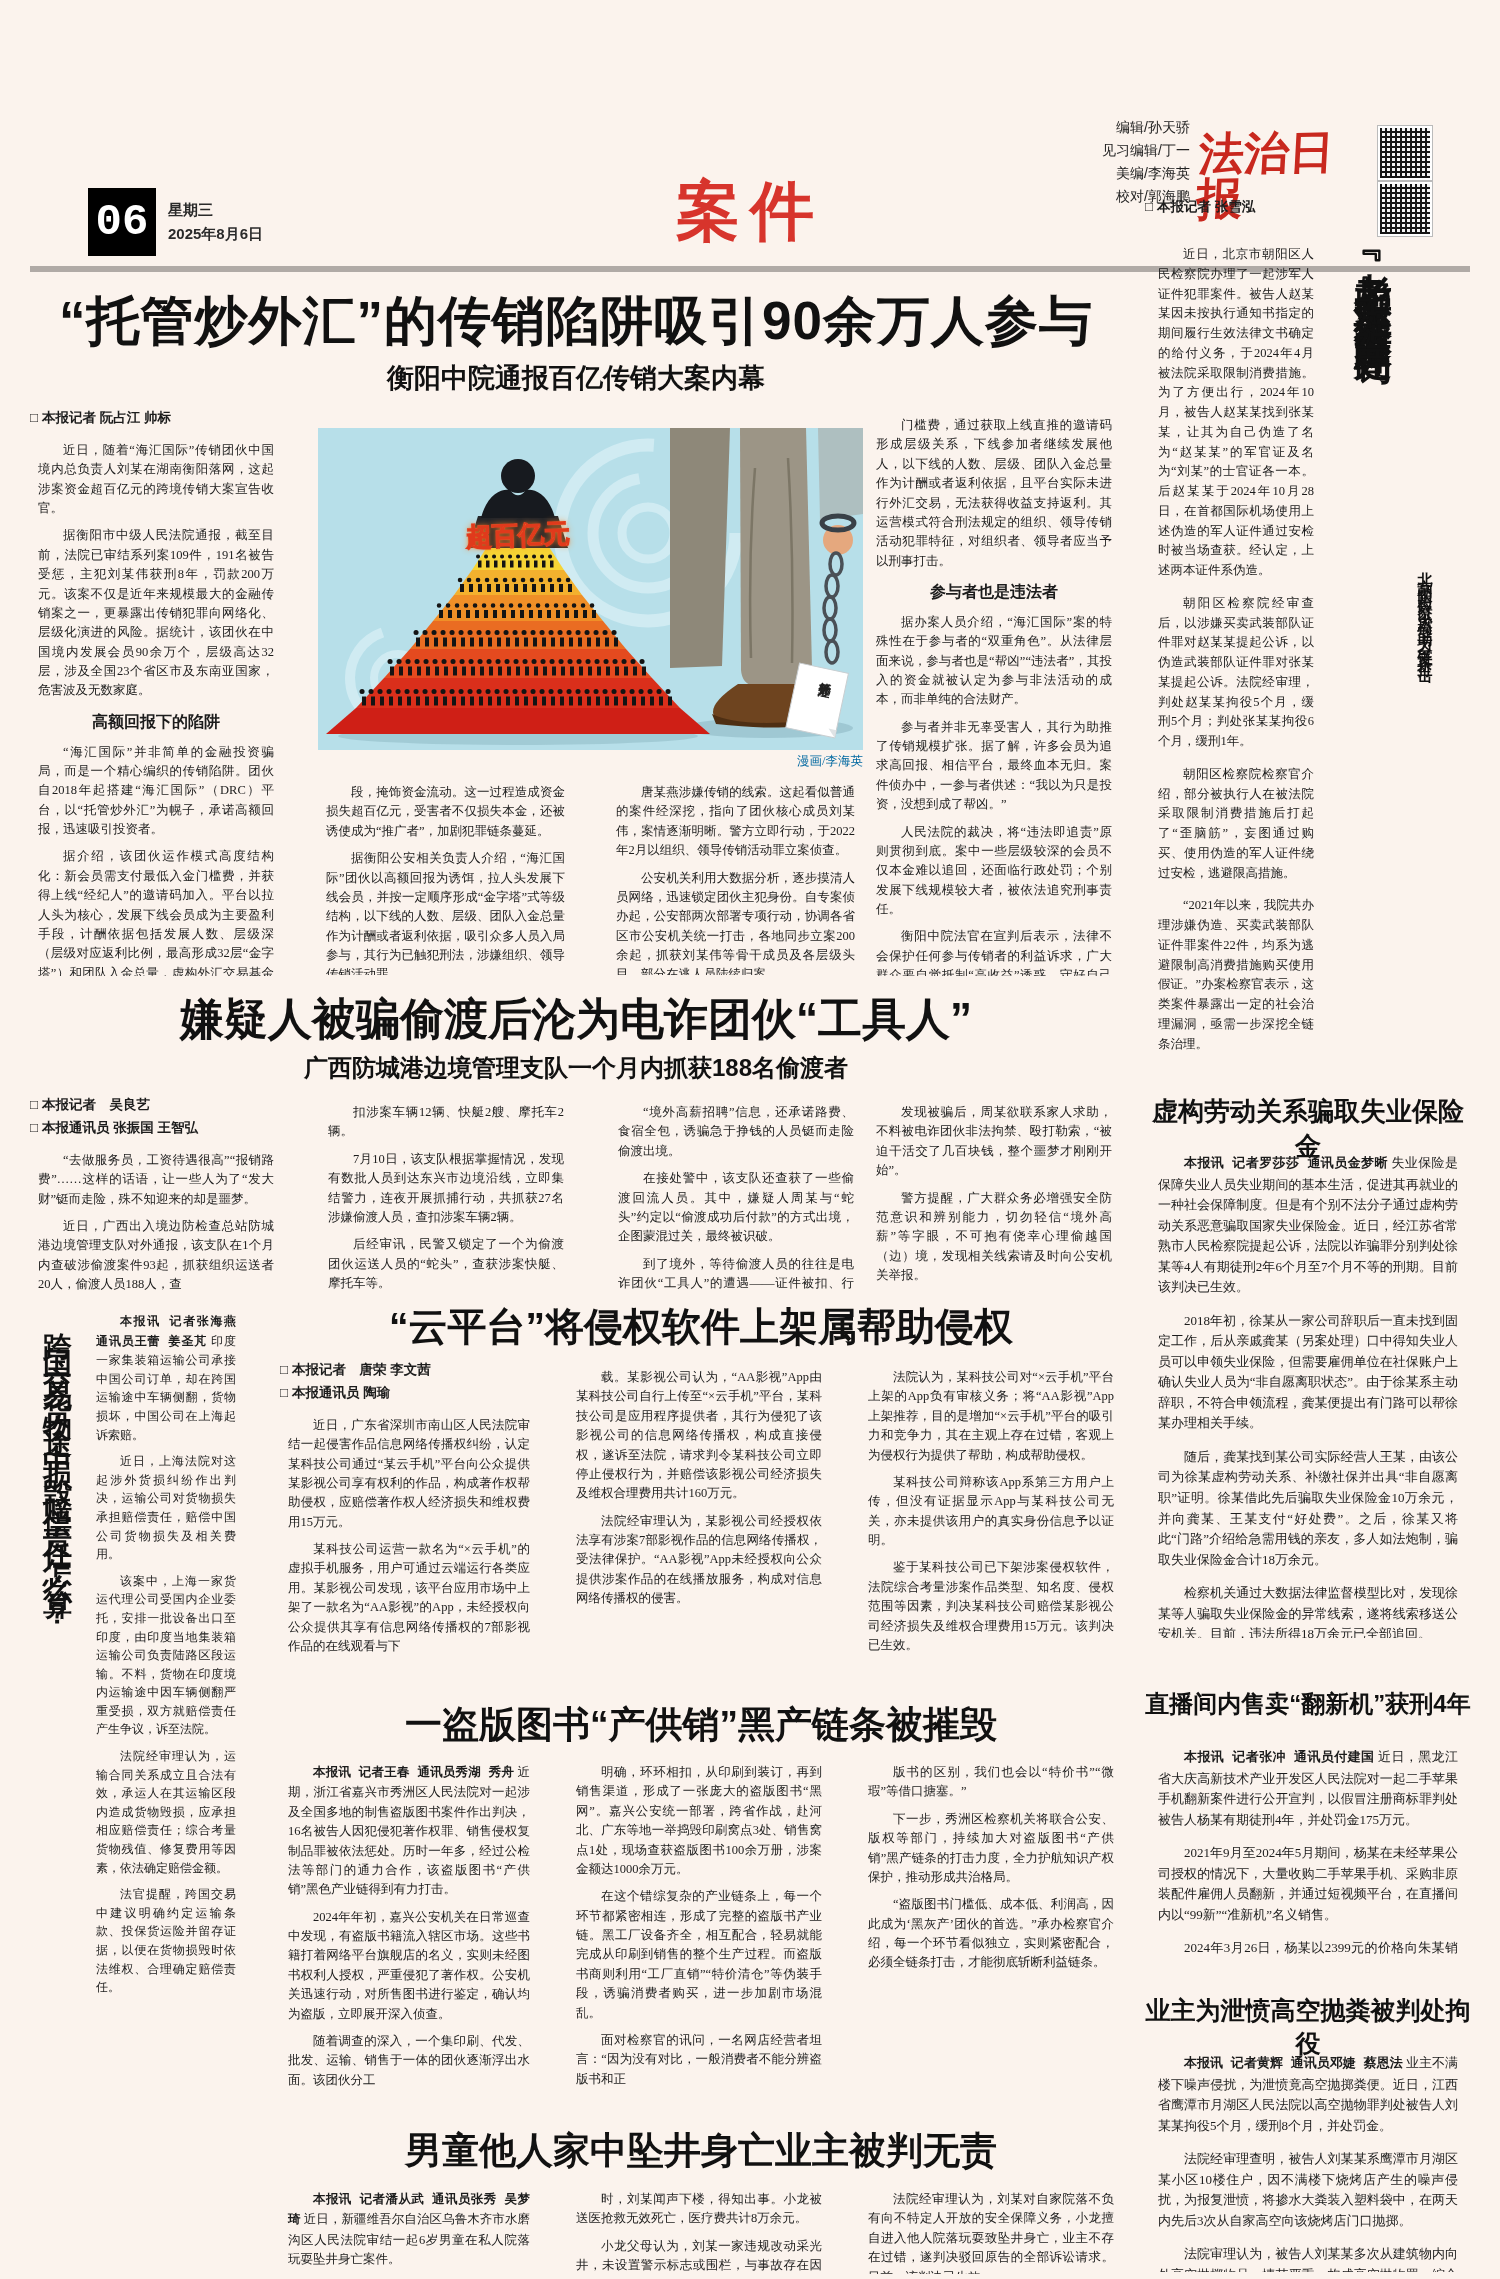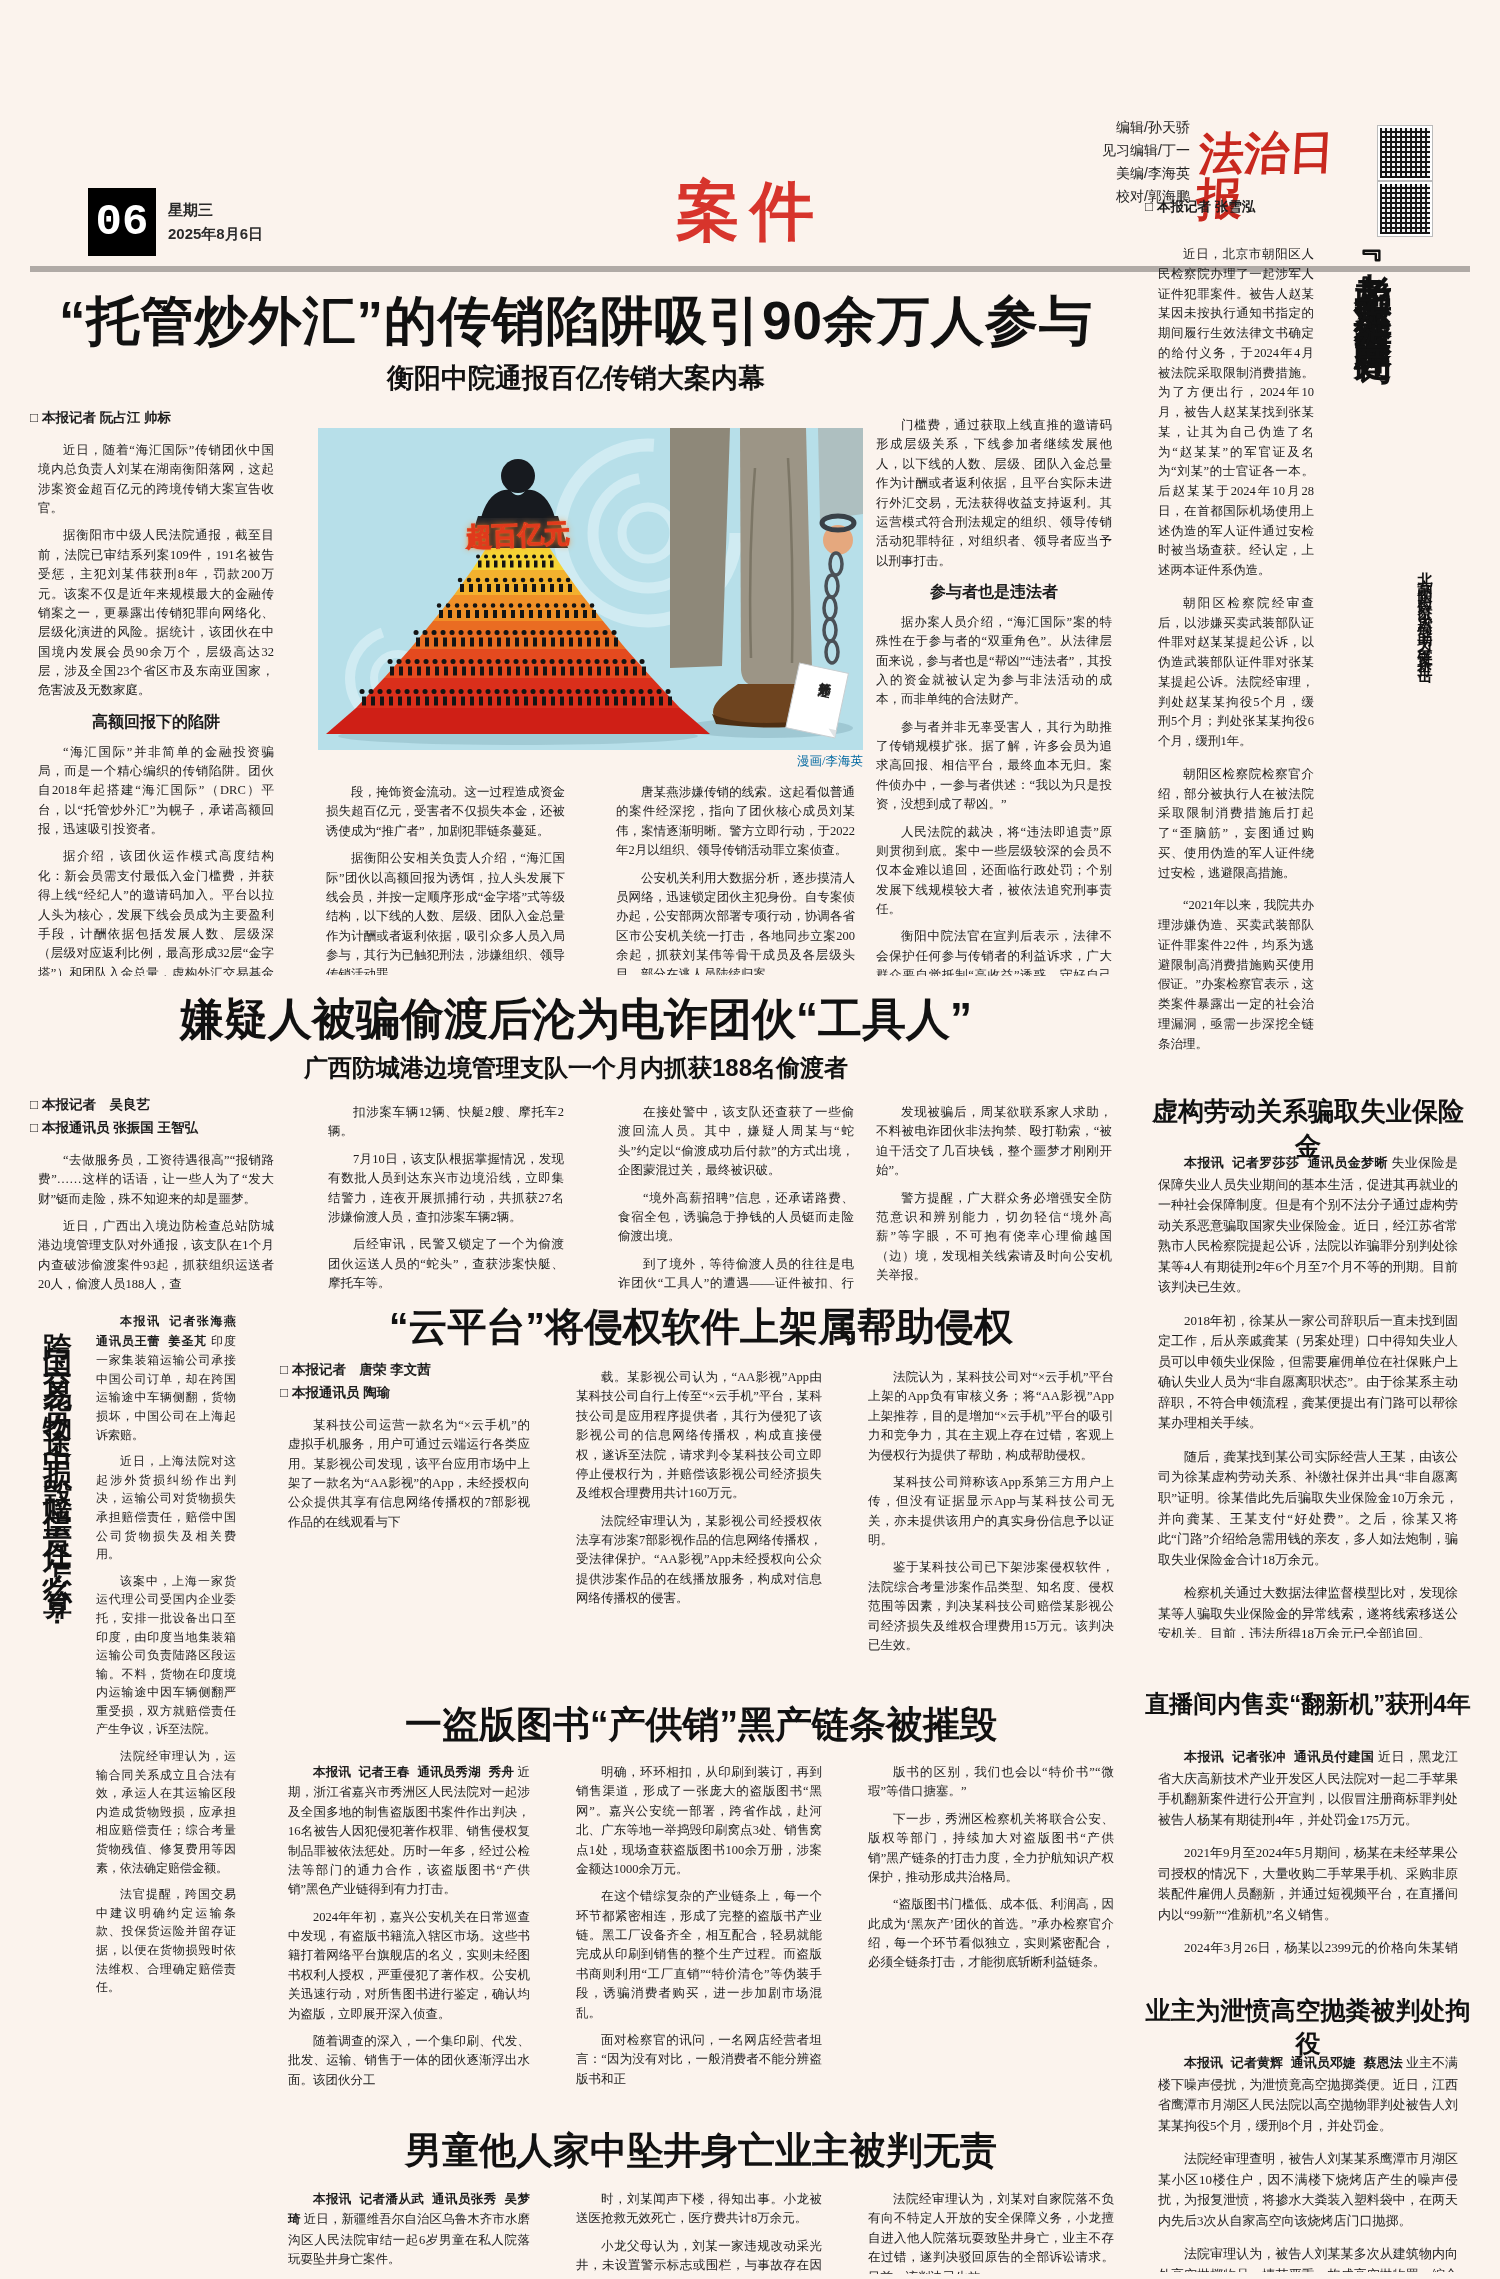--- a/index.html
+++ b/index.html
@@ -214,22 +214,22 @@
 <div class="col" style="left:320px;top:1095px;width:252px;height:196px;">
   <div>
       <p>扣涉案车辆12辆、快艇2艘、摩托车2辆。</p>
       <p>7月10日，该支队根据掌握情况，发现有数批人员到达东兴市边境沿线，立即集结警力，连夜开展抓捕行动，共抓获27名涉嫌偷渡人员，查扣涉案车辆2辆。</p>
       <p>后经审讯，民警又锁定了一个为偷渡团伙运送人员的“蛇头”，查获涉案快艇、摩托车等。</p>
       <p>据悉，“蛇头”通常在国内各网络社交平台发布</p>
     </div>
 </div>
 <div class="col" style="left:610px;top:1095px;width:252px;height:196px;">
   <div>
+      <p>“境外高薪招聘”信息，还承诺路费、食宿全包，诱骗急于挣钱的人员铤而走险偷渡出境。</p>
       <p>在接处警中，该支队还查获了一些偷渡回流人员。其中，嫌疑人周某与“蛇头”约定以“偷渡成功后付款”的方式出境，企图蒙混过关，最终被识破。</p>
-      <p>“境外高薪招聘”信息，还承诺路费、食宿全包，诱骗急于挣钱的人员铤而走险偷渡出境。</p>
       <p>到了境外，等待偷渡人员的往往是电诈团伙“工具人”的遭遇——证件被扣、行动受限，甚至遭到殴打、拘禁。</p>
     </div>
 </div>
 <div class="col" style="left:868px;top:1095px;width:252px;height:196px;">
   <div>
       <p>发现被骗后，周某欲联系家人求助，不料被电诈团伙非法拘禁、殴打勒索，“被迫干活交了几百块钱，整个噩梦才刚刚开始”。</p>
       <p>警方提醒，广大群众务必增强安全防范意识和辨别能力，切勿轻信“境外高薪”等字眼，不可抱有侥幸心理偷越国（边）境，发现相关线索请及时向公安机关举报。</p>
     </div>
 </div>
 
@@ -242,20 +242,21 @@
       <p>法院经审理认为，运输合同关系成立且合法有效，承运人在其运输区段内造成货物毁损，应承担相应赔偿责任；综合考量货物残值、修复费用等因素，依法确定赔偿金额。</p>
       <p>法官提醒，跨国交易中建议明确约定运输条款、投保货运险并留存证据，以便在货物损毁时依法维权、合理确定赔偿责任。</p>
     </div>
 </div>
 
 <div class="abs h2" style="left:280px;top:1300px;width:842px;font-size:39px;">“云平台”将侵权软件上架属帮助侵权</div>
 <div class="col" style="left:280px;top:1360px;width:258px;height:328px;">
   <p class="byline" style="margin-bottom:2px !important;">□ 本报记者　唐荣 李文茜</p>
   <p class="byline">□ 本报通讯员 陶瑜</p>
   <div>
+      <p>近日，广东省深圳市南山区人民法院审结一起侵害作品信息网络传播权纠纷，认定某科技公司通过“某云手机”平台向公众提供某影视公司享有权利的作品，构成著作权帮助侵权，应赔偿著作权人经济损失和维权费用15万元。</p>
       <p>某科技公司运营一款名为“×云手机”的虚拟手机服务，用户可通过云端运行各类应用。某影视公司发现，该平台应用市场中上架了一款名为“AA影视”的App，未经授权向公众提供其享有信息网络传播权的7部影视作品的在线观看与下</p>
     </div>
 </div>
 <div class="col" style="left:568px;top:1360px;width:262px;height:328px;">
   <div>
       <p>载。某影视公司认为，“AA影视”App由某科技公司自行上传至“×云手机”平台，某科技公司是应用程序提供者，其行为侵犯了该影视公司的信息网络传播权，构成直接侵权，遂诉至法院，请求判令某科技公司立即停止侵权行为，并赔偿该影视公司经济损失及维权合理费用共计160万元。</p>
       <p>法院经审理认为，某影视公司经授权依法享有涉案7部影视作品的信息网络传播权，受法律保护。“AA影视”App未经授权向公众提供涉案作品的在线播放服务，构成对信息网络传播权的侵害。</p>
     </div>
 </div>
 <div class="col" style="left:860px;top:1360px;width:262px;height:328px;">

